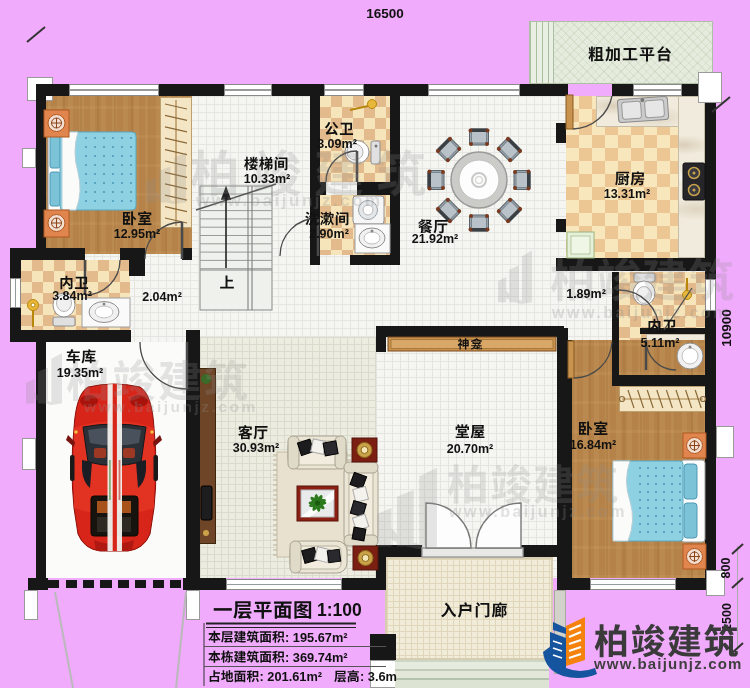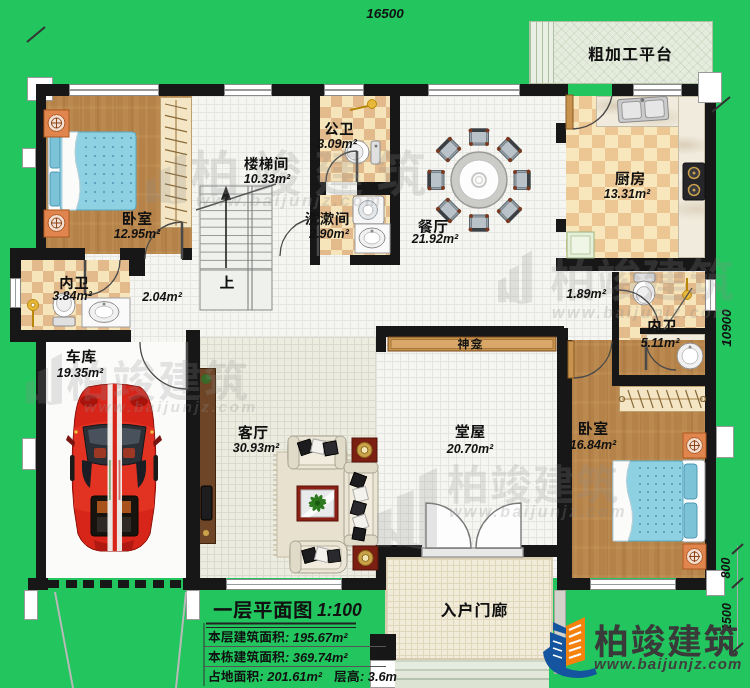--- a/index.html
+++ b/index.html
@@ -1,14 +1,14 @@
 <!DOCTYPE html>
 <html><head><meta charset="utf-8"><style>
 html,body{margin:0;padding:0;background:#fff;}
-#plan{position:relative;width:750px;height:688px;overflow:hidden;background:#22c55e;font-family:"Liberation Sans",sans-serif;font-style:italic;}
+#plan{position:relative;width:750px;height:688px;overflow:hidden;background:#f0abfc;font-family:"Liberation Sans",sans-serif;}
 #plan div{position:absolute;}
 </style></head><body>
 <div id="plan">
 
 <div style="position:absolute;left:46px;top:96px;width:659px;height:482px;background-color:#f5f5f2;background-image:linear-gradient(#e5e5e2 1px,transparent 1px),linear-gradient(90deg,#e5e5e2 1px,transparent 1px);background-size:8px 8px;"></div>
 
 <div style="position:absolute;left:46px;top:96px;width:146px;height:158px;background-color:#b5834a;background-image:repeating-linear-gradient(90deg,rgba(110,60,15,.10) 0 2px,rgba(0,0,0,0) 2px 17px),repeating-linear-gradient(0deg,rgba(222,178,110,.13) 0 3px,rgba(0,0,0,0) 3px 29px),repeating-linear-gradient(90deg,rgba(235,195,130,.10) 0 5px,rgba(0,0,0,0) 5px 11px);"></div>
 
 <div style="position:absolute;left:21px;top:260px;width:109px;height:70px;background-image:conic-gradient(#e2ba8b 0 25%,#f6e5ba 0 50%,#e2ba8b 0 75%,#f6e5ba 0);background-size:22px 22px;"></div>
 

